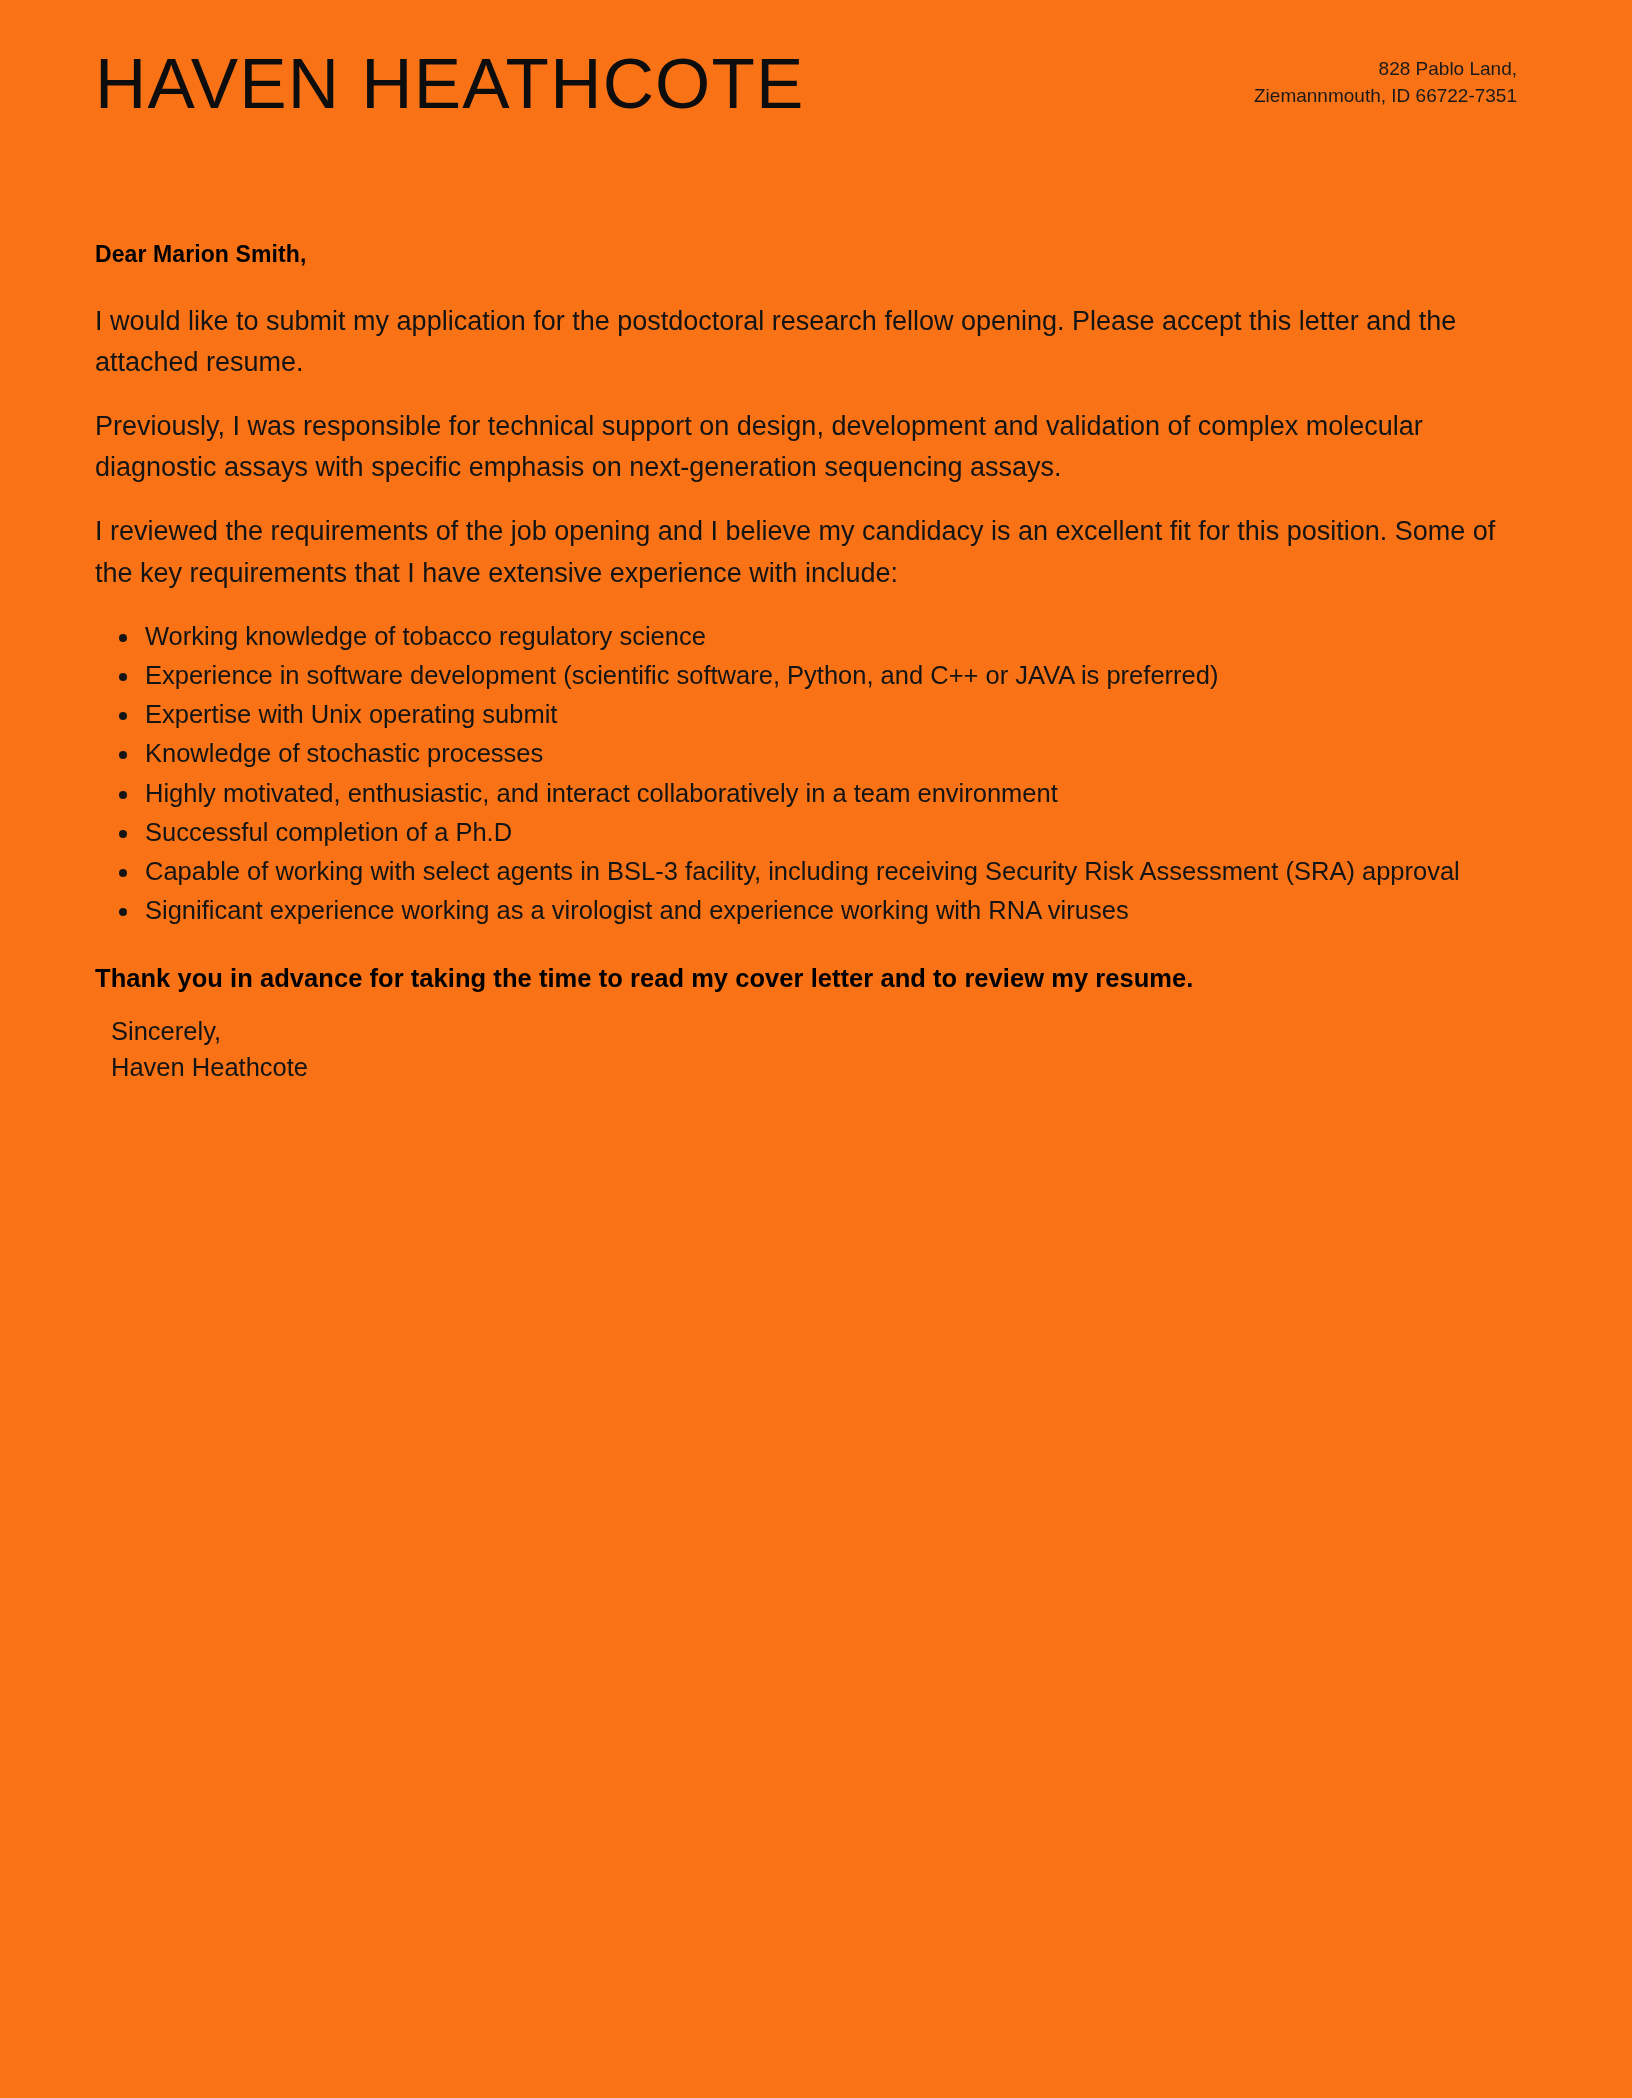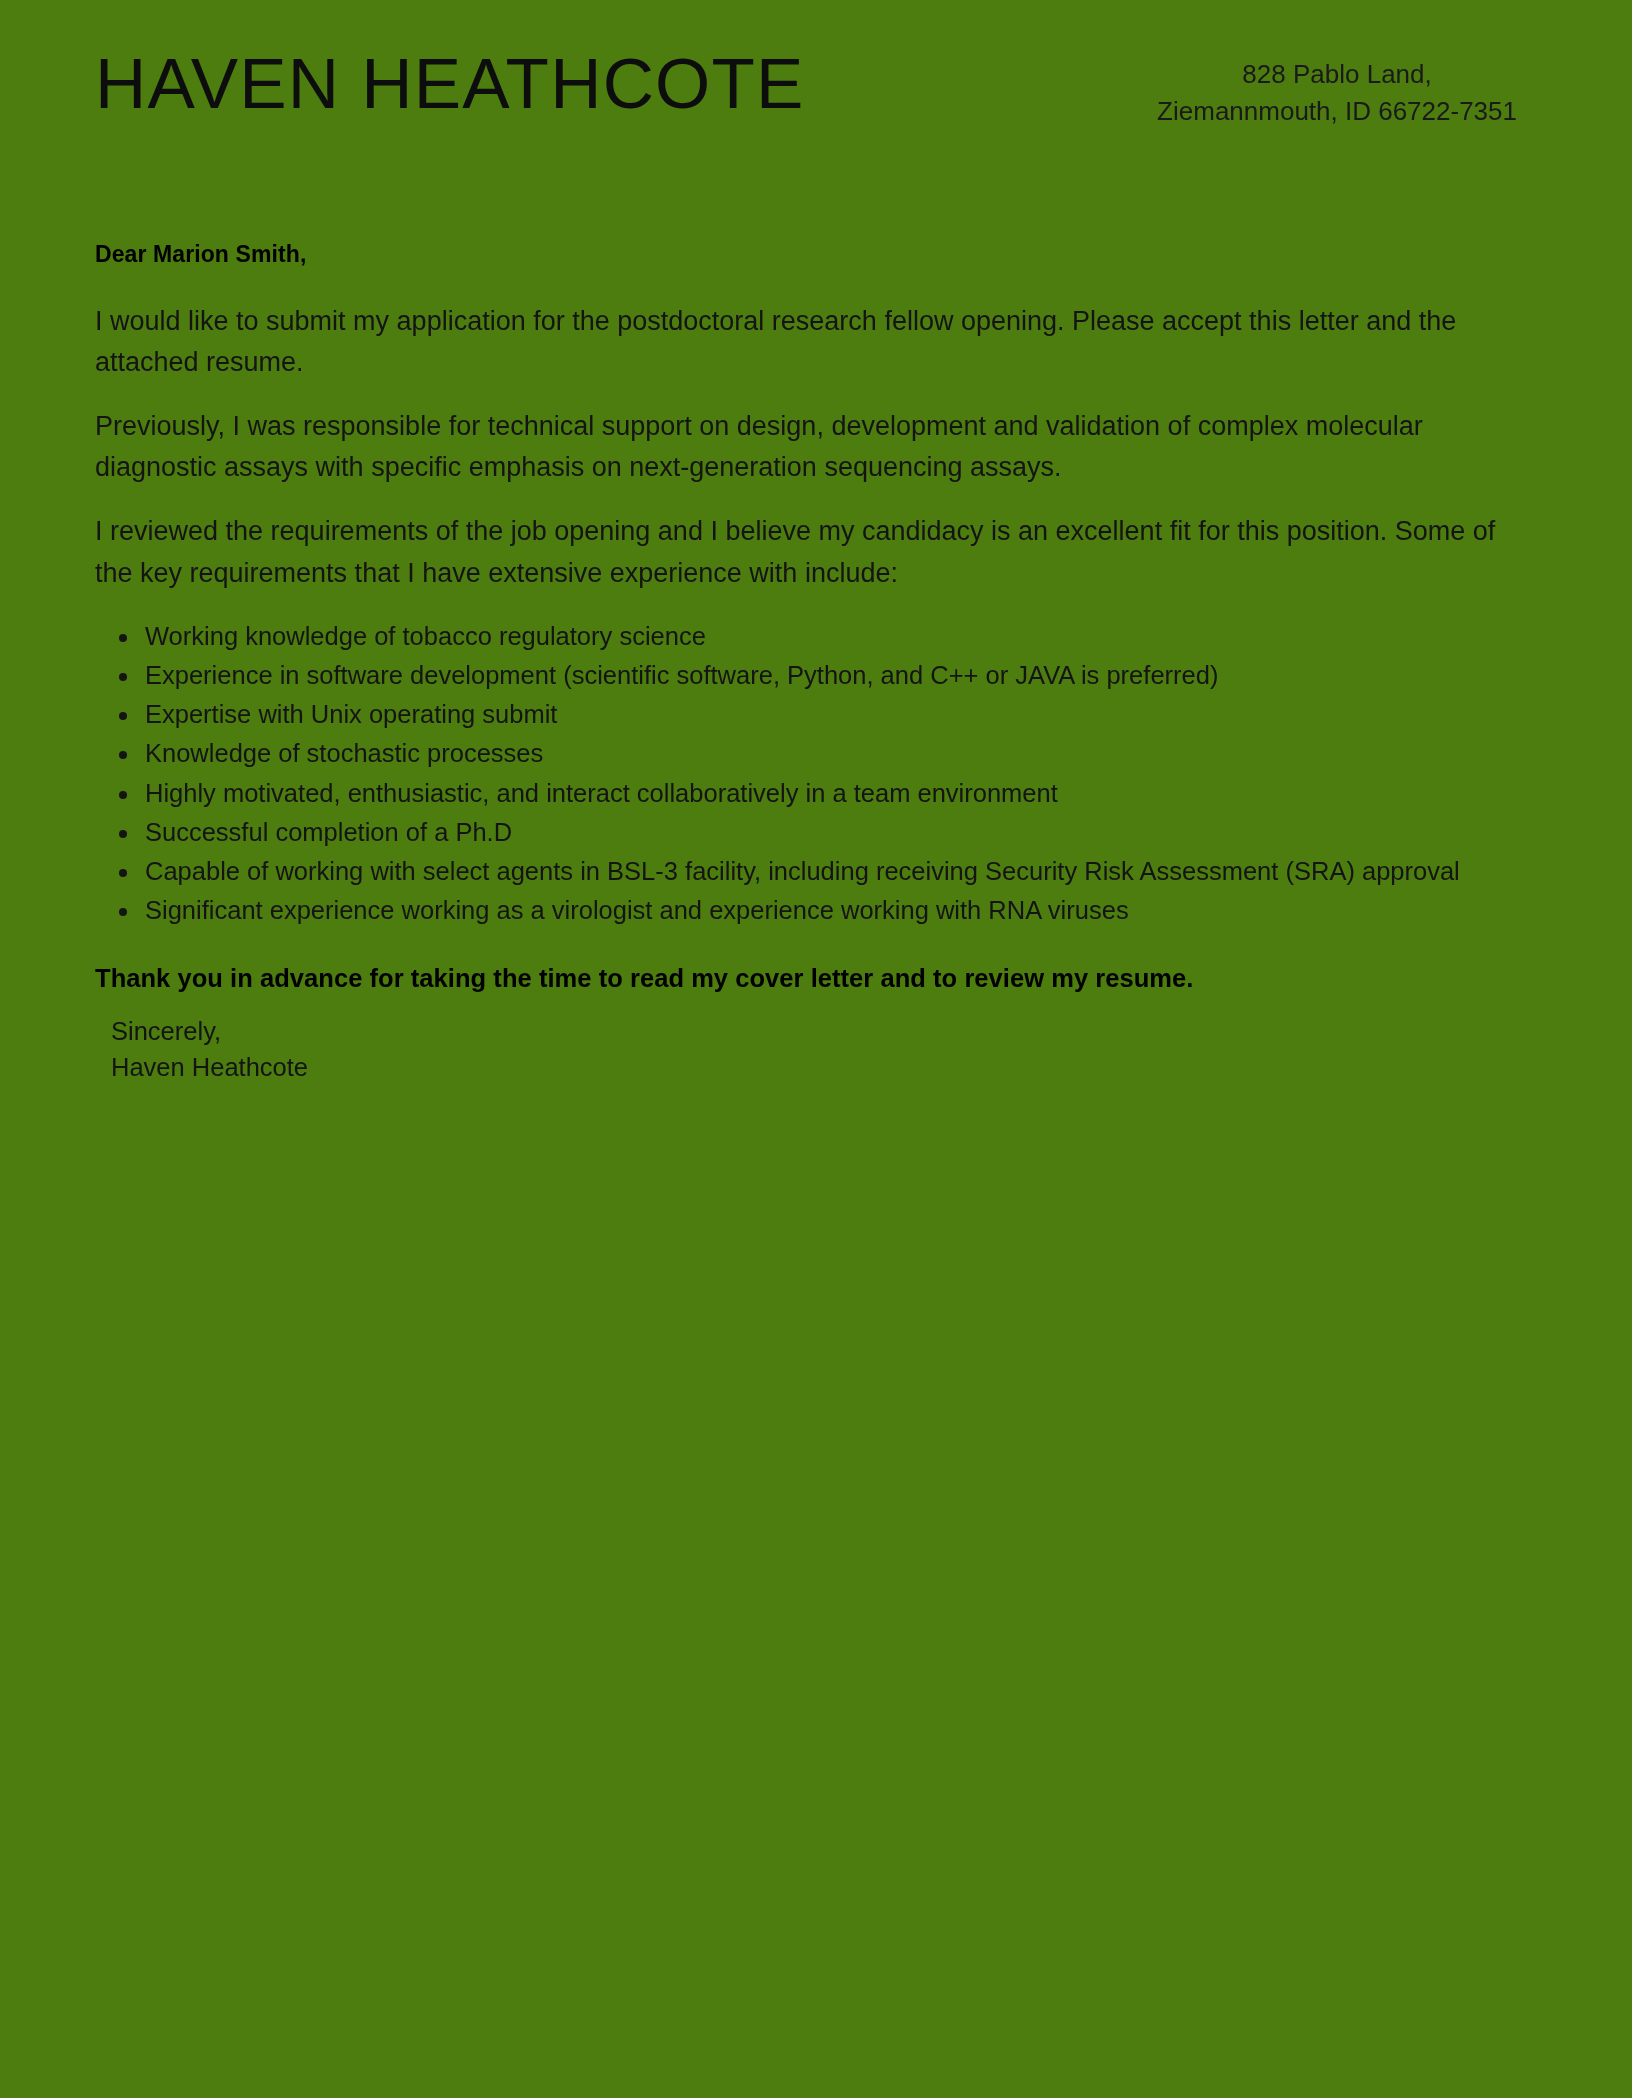--- a/index.html
+++ b/index.html
@@ -12,21 +12,21 @@
     height: 2098px;
     font-family: "Liberation Sans", sans-serif;
     color: #111111;
     -webkit-font-smoothing: antialiased;
   }
 
   .page {
     position: relative;
     width: 1632px;
     height: 2098px;
-    background: #4d7c0f;
+    background: #f97316;
     box-sizing: border-box;
     padding: 0;
     overflow: hidden;
   }
 
   .content {
     position: absolute;
     left: 95px;
     top: 0;
     width: 1422px;
@@ -46,22 +46,22 @@
     font-weight: 400;
     letter-spacing: 1.2px;
     line-height: 1.06;
     color: #0d0d0d;
     white-space: nowrap;
     margin: 0;
     padding-top: 2px;
   }
 
   .address-block {
-    text-align: center;
-    font-size: 26px;
+    text-align: right;
+    font-size: 19px;
     line-height: 1.42;
     color: #1a1a1a;
     padding-top: 12px;
     white-space: nowrap;
   }
   .address-line { display: block; }
 
   
   .body-area {
     margin-top: 98px;

